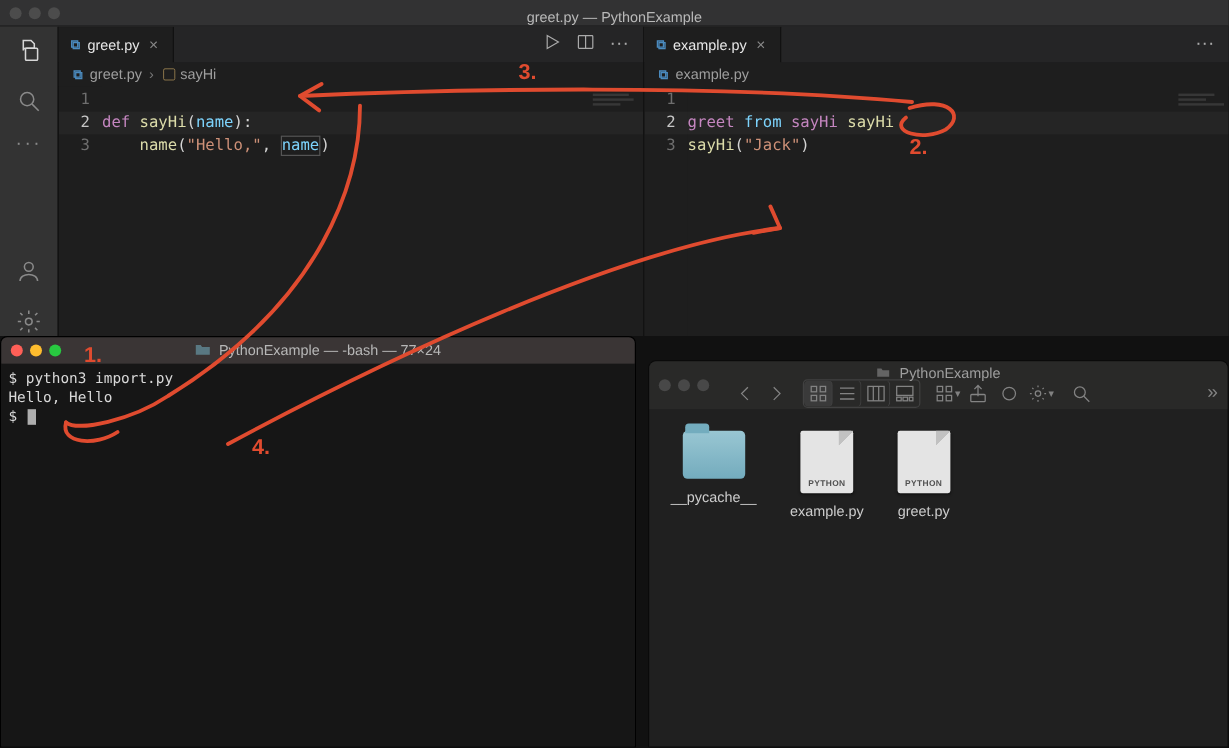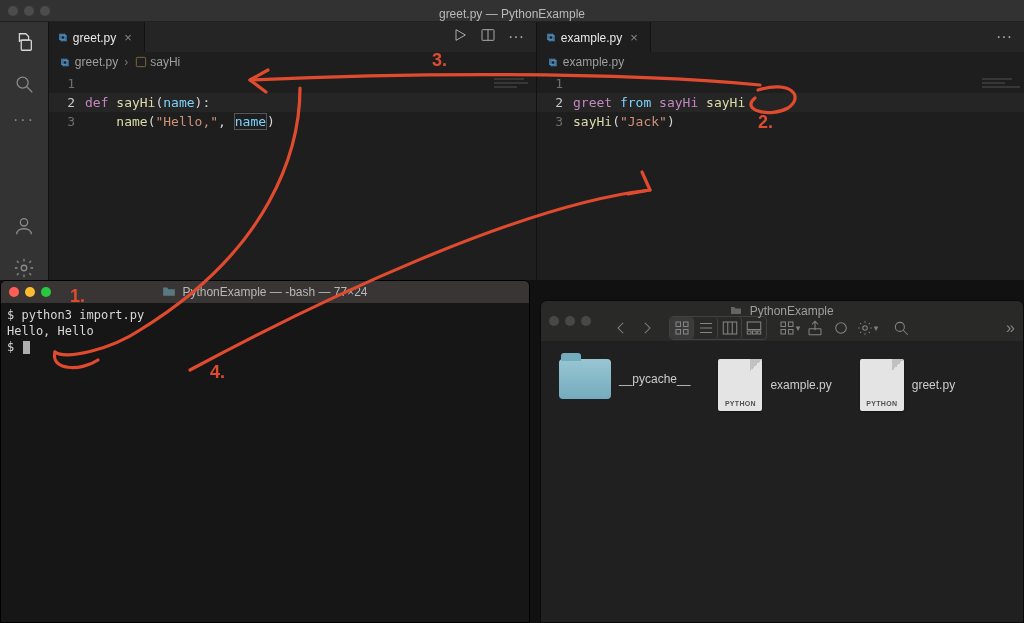--- a/index.html
+++ b/index.html
@@ -90,21 +90,21 @@
   .finder-title .title-text{position:absolute;left:0;right:0;text-align:center;font-size:12px;color:#a7a7a7;top:3px}
   .finder-title .ico{width:24px;height:22px;display:flex;align-items:center;justify-content:center;border-radius:4px;cursor:pointer}
   .finder-title .ico svg{width:18px;height:18px;stroke:#8b8b8b;fill:none;stroke-width:1.4}
   .finder-title .viewseg{display:flex;border:1px solid #444;border-radius:4px;overflow:hidden;margin-top:14px}
   .finder-title .viewseg .ico{border-right:1px solid #444}
   .finder-title .viewseg .ico:last-child{border-right:none}
   .finder-title .viewseg .ico.sel{background:#3d3d3d}
   .finder-title .grp{display:flex;gap:2px;margin-top:14px}
   .finder-title .more{font-size:16px;color:#8b8b8b;margin-left:auto;margin-top:14px}
   .finder-body{flex:1;display:flex;gap:28px;padding:18px 18px;align-items:flex-start}
-  .file{display:flex;flex-direction:row;align-items:center;gap:8px;font-size:12px;color:#d8d8d8;cursor:pointer}
+  .file{display:flex;flex-direction:column;align-items:center;gap:8px;font-size:12px;color:#d8d8d8;cursor:pointer}
   .folder-icon{width:52px;height:40px;border-radius:4px;position:relative}
   .folder-icon::before{content:"";position:absolute;left:2px;top:-6px;width:20px;height:8px;background:#7ab6c9;border-radius:3px 3px 0 0}
   .folder-icon{background:linear-gradient(#a2d2df,#7ab6c9)}
   .doc-icon{width:44px;height:52px;background:#f2f2f2;border-radius:2px;position:relative;box-shadow:0 1px 2px rgba(0,0,0,.4)}
   .doc-icon::after{content:"";position:absolute;right:0;top:0;width:12px;height:12px;background:linear-gradient(135deg,#ccc 0 50%,transparent 50%)}
   .doc-icon .badge{position:absolute;bottom:4px;left:0;right:0;text-align:center;font-size:7px;color:#555;font-weight:600;letter-spacing:.3px}
 
   
   .overlay{position:absolute;left:0;top:0;width:1024px;height:623px;pointer-events:none;z-index:50}
   .ann{position:absolute;color:#e04b2f;font-weight:700;font-size:18px;font-family:Arial}

